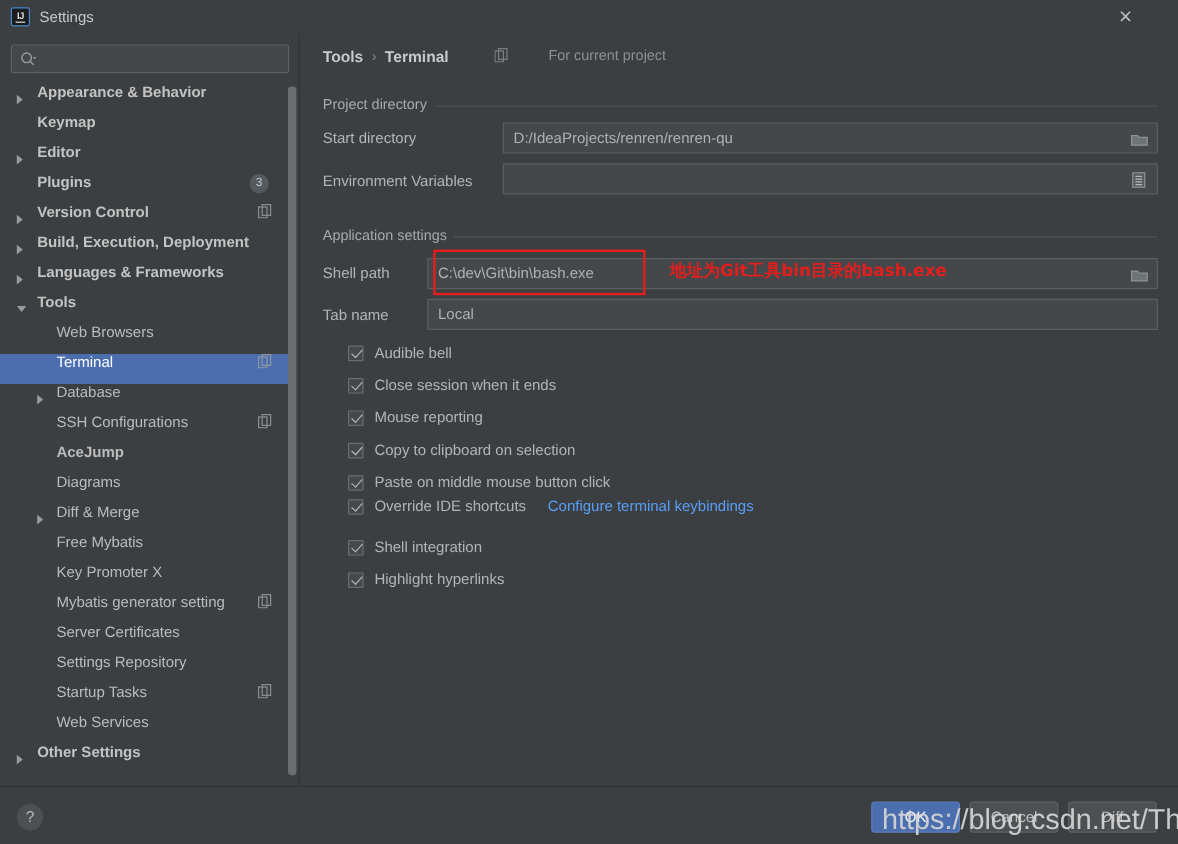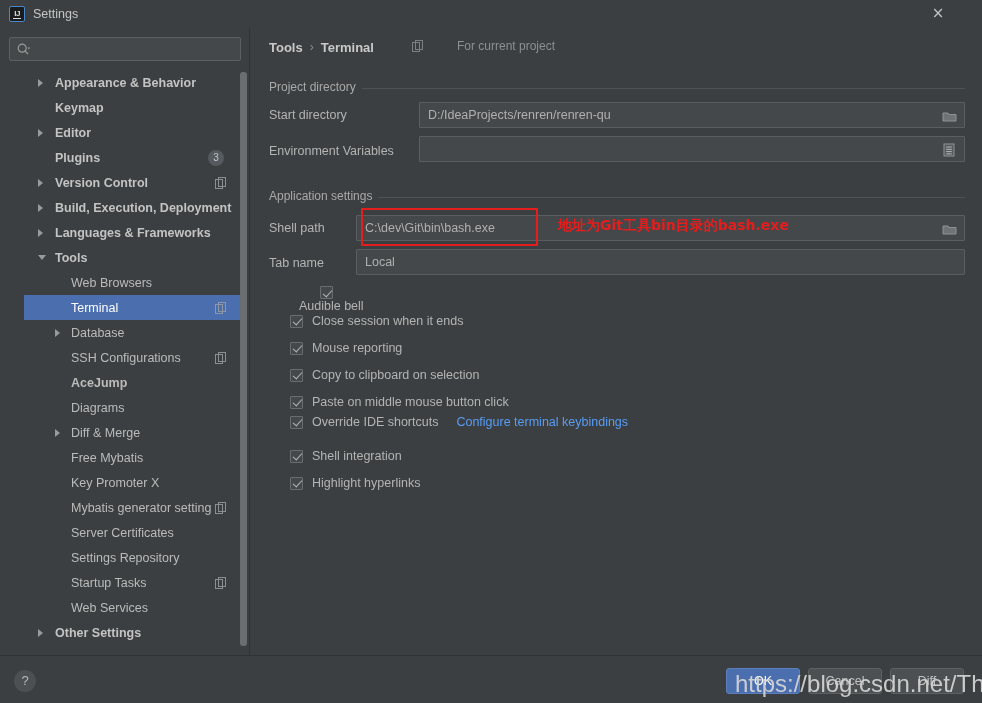--- a/index.html
+++ b/index.html
@@ -113,24 +113,23 @@
     position: absolute;
     top: 42px; left: 0;
     width: 242px;
     height: 585px;
     overflow: hidden;
   }
   .tree-item {
     position: relative;
     height: 25px;
     display: flex;
-    align-items: center;
+    align-items: flex-start;
     cursor: default;
     white-space: nowrap;
-    margin-left: 24px;
   }
   .tree-item.selected { background: #4b6eaf; }
   .tree-item.selected .ti-label { color: #ffffff; }
   .arrow {
     position: absolute;
     width: 0; height: 0;
     border-left: 5px solid #9a9a9a;
     border-top: 4px solid transparent;
     border-bottom: 4px solid transparent;
   }
@@ -589,21 +588,21 @@
     </div>
 
     <div class="row" style="top:222px;">
       <span class="row-label">Tab name</span>
     </div>
     <div class="field" style="left:106px; top:221px; width:609px;">
       <input class="val" type="text" value="Local" style="">
     </div>
 
     <div id="checkbox-list">
-        <div class="cb-row" style="top: 258px; left: 40px; flex-direction: column;">
+        <div class="cb-row" style="top: 258px; left: 40px;">
           <span class="cb checked"></span>
           <span class="cb-label">Audible bell</span>
         </div>
         <div class="cb-row" style="top: 285px; left: 40px;">
           <span class="cb checked"></span>
           <span class="cb-label">Close session when it ends</span>
         </div>
         <div class="cb-row" style="top: 312px; left: 40px;">
           <span class="cb checked"></span>
           <span class="cb-label">Mouse reporting</span>

